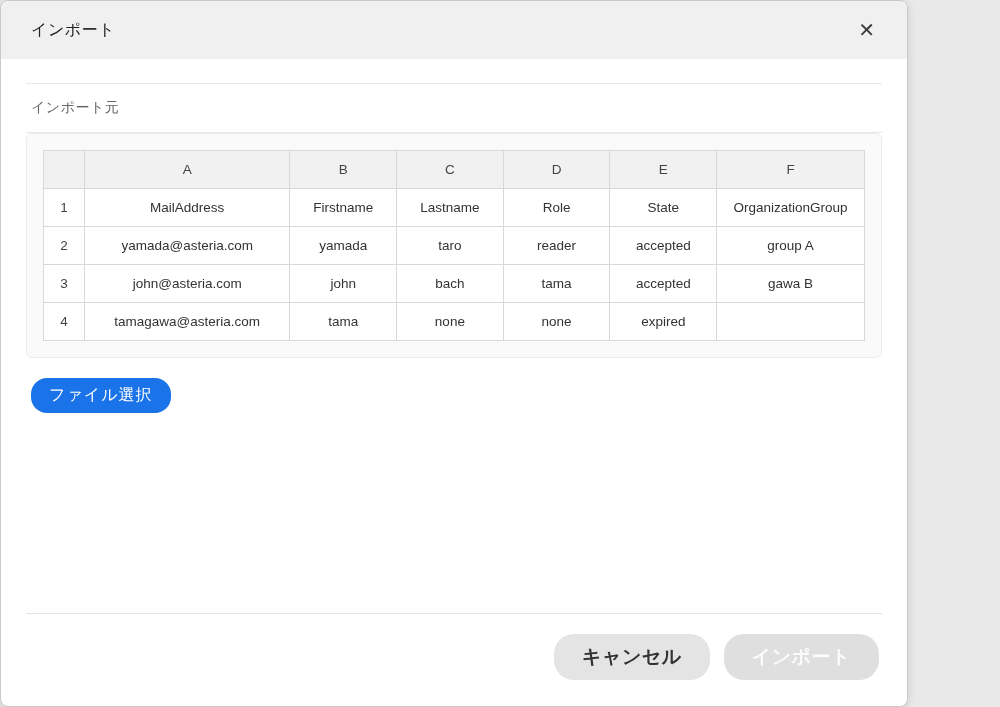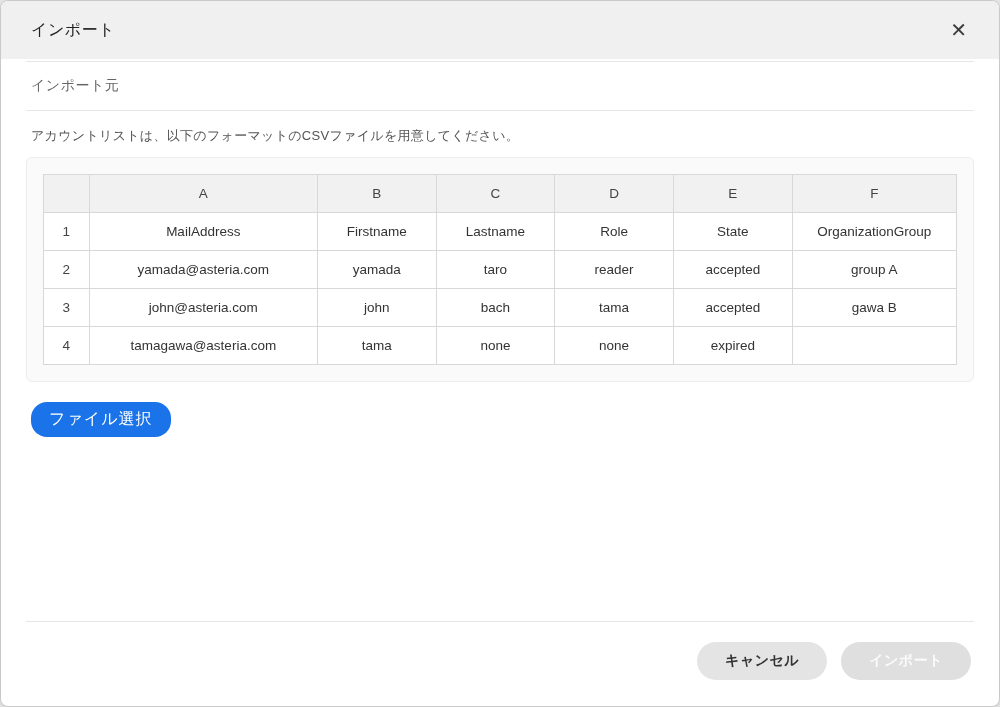--- a/index.html
+++ b/index.html
@@ -1,21 +1,21 @@
 <!DOCTYPE html>
 <html><head>
 <meta charset="utf-8">
 <style>
   * { box-sizing: border-box; margin: 0; padding: 0; }
   html, body {
     font-family: "Liberation Sans", "DejaVu Sans", sans-serif;
     background: #e9e9e9;
   }
   .dialog {
-    width: 1000px;
+    width: 908px;
     height: 707px;
     background: #ffffff;
     border: 1px solid #c9c9c9;
     border-radius: 8px;
     overflow: hidden;
     display: flex;
     flex-direction: column;
     box-shadow: 0 2px 10px rgba(0,0,0,0.12);
   }
   
@@ -39,21 +39,21 @@
     border: none;
     cursor: pointer;
     font-size: 20px;
     line-height: 1;
     color: #3c3c3c;
     padding: 4px;
   }
   
   .dialog-body {
     flex: 1 1 auto;
-    padding: 2px 25px 0 25px;
+    padding: 24px 25px 0 25px;
     overflow: hidden;
   }
   .source-row {
     border-top: 1px solid #e7e7e7;
     border-bottom: 1px solid #e7e7e7;
     display: flex;
     align-items: center;
     justify-content: space-between;
     padding: 15px 5px;
   }
@@ -146,21 +146,21 @@
     border-top: 1px solid #e5e5e5;
     padding: 20px 3px 26px 0;
     display: flex;
     justify-content: flex-end;
     gap: 14px;
   }
   .btn {
     border: none;
     border-radius: 20px;
     padding: 10px 28px;
-    font-size: 14px;
+    font-size: 19px;
     font-weight: 600;
     font-family: inherit;
     cursor: pointer;
     letter-spacing: 0.5px;
   }
   .btn-cancel { background: #e4e4e4; color: #333; }
   .btn-import { background: #dfdfdf; color: #fbfbfb; cursor: default; }
 </style>
 </head>
 <body>
@@ -173,21 +173,20 @@
       <span>✕</span>
     </button>
   </div>
 
   <div class="dialog-body">
 
     <div class="source-row">
       <span class="source-label">インポート元</span>
     </div>
 
-    <div class="instruction">アカウントリストは、以下のフォーマットのCSVファイルを用意してください。</div>
 
     <div class="table-panel">
       <table class="sheet">
         <colgroup>
           <col style="width:5%">
           <col style="width:25%">
           <col style="width:13%">
           <col style="width:13%">
           <col style="width:13%">
           <col style="width:13%">

